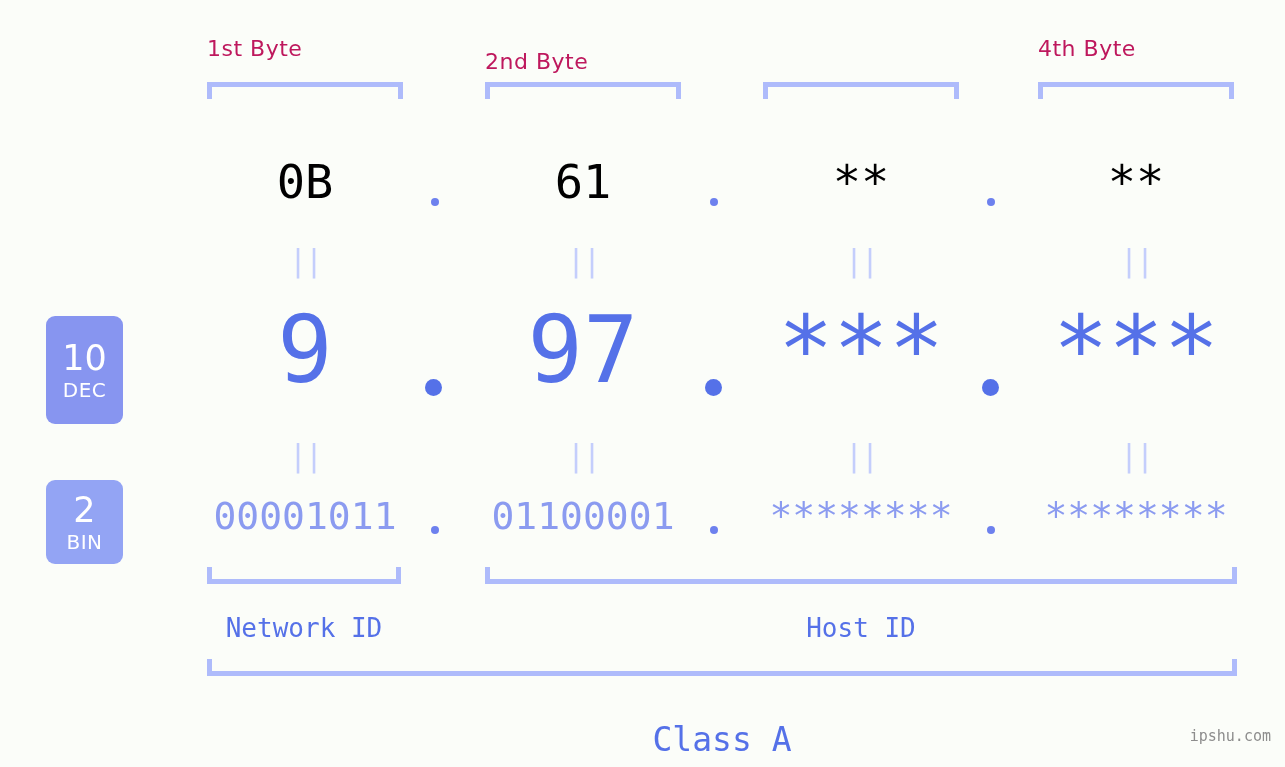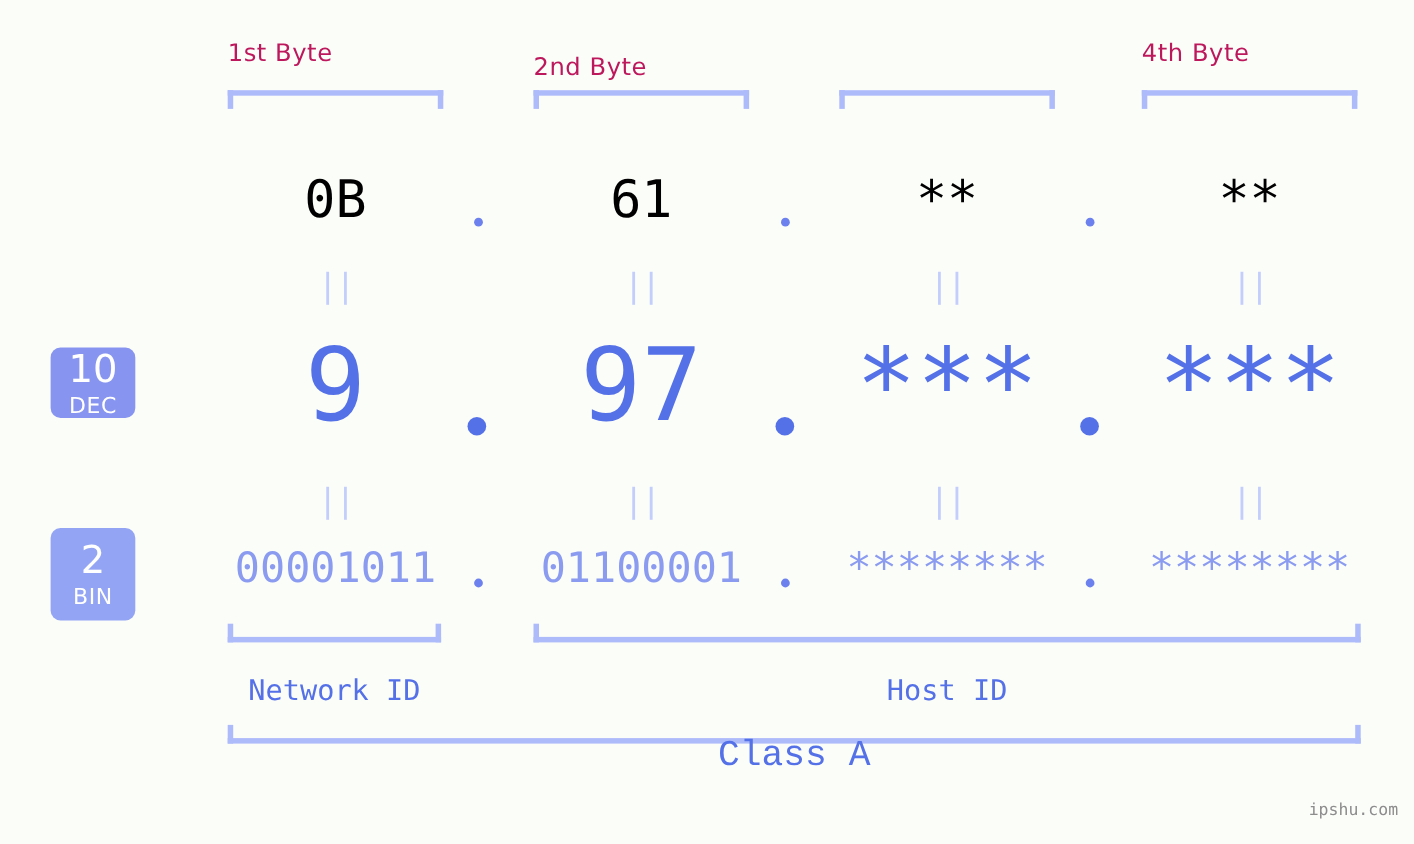--- a/index.html
+++ b/index.html
@@ -69,21 +69,21 @@
     font-weight: 400;
     letter-spacing: 0px;
   }
   .badge .badge-name {
     font-size: 20px;
     font-weight: 400;
     margin-top: 4px;
     letter-spacing: 0.5px;
   }
   .badge-hex { top: 155px; height: 84px; background: #7b88ea; }
-  .badge-dec { top: 316px; height: 64px; background: #8795f0; }
+  .badge-dec { top: 316px; height: 108px; background: #8795f0; }
   .badge-bin { top: 480px; height: 84px; background: #93a4f4; }
 
   
   .val {
     position: absolute;
     text-align: center;
     white-space: nowrap;
     font-family: "DejaVu Sans Mono", monospace;
   }
 
@@ -224,17 +224,17 @@
     <div class="val" style="left:1032px; top:497px; width:208px;">********</div>
   </div>
 
   <div class="bracket bracket-up" style="left:207px; top:567px; width:194px;"></div>
   <div class="bracket bracket-up" style="left:485px; top:567px; width:752px;"></div>
 
   <div class="section-label" style="left:207px; top:613px; width:194px;">Network ID</div>
   <div class="section-label" style="left:485px; top:613px; width:752px;">Host ID</div>
 
   <div class="bracket bracket-up" style="left:207px; top:659px; width:1030px;"></div>
-  <div class="class-label" style="left:207px; top:668px; width:1030px;font-family:Liberation Mono, monospace;">Class A</div>
+  <div class="class-label" style="left:207px; top:720px; width:1030px;">Class A</div>
 
   <div class="watermark">ipshu.com</div>
 
 </div>
 
 </body></html>

